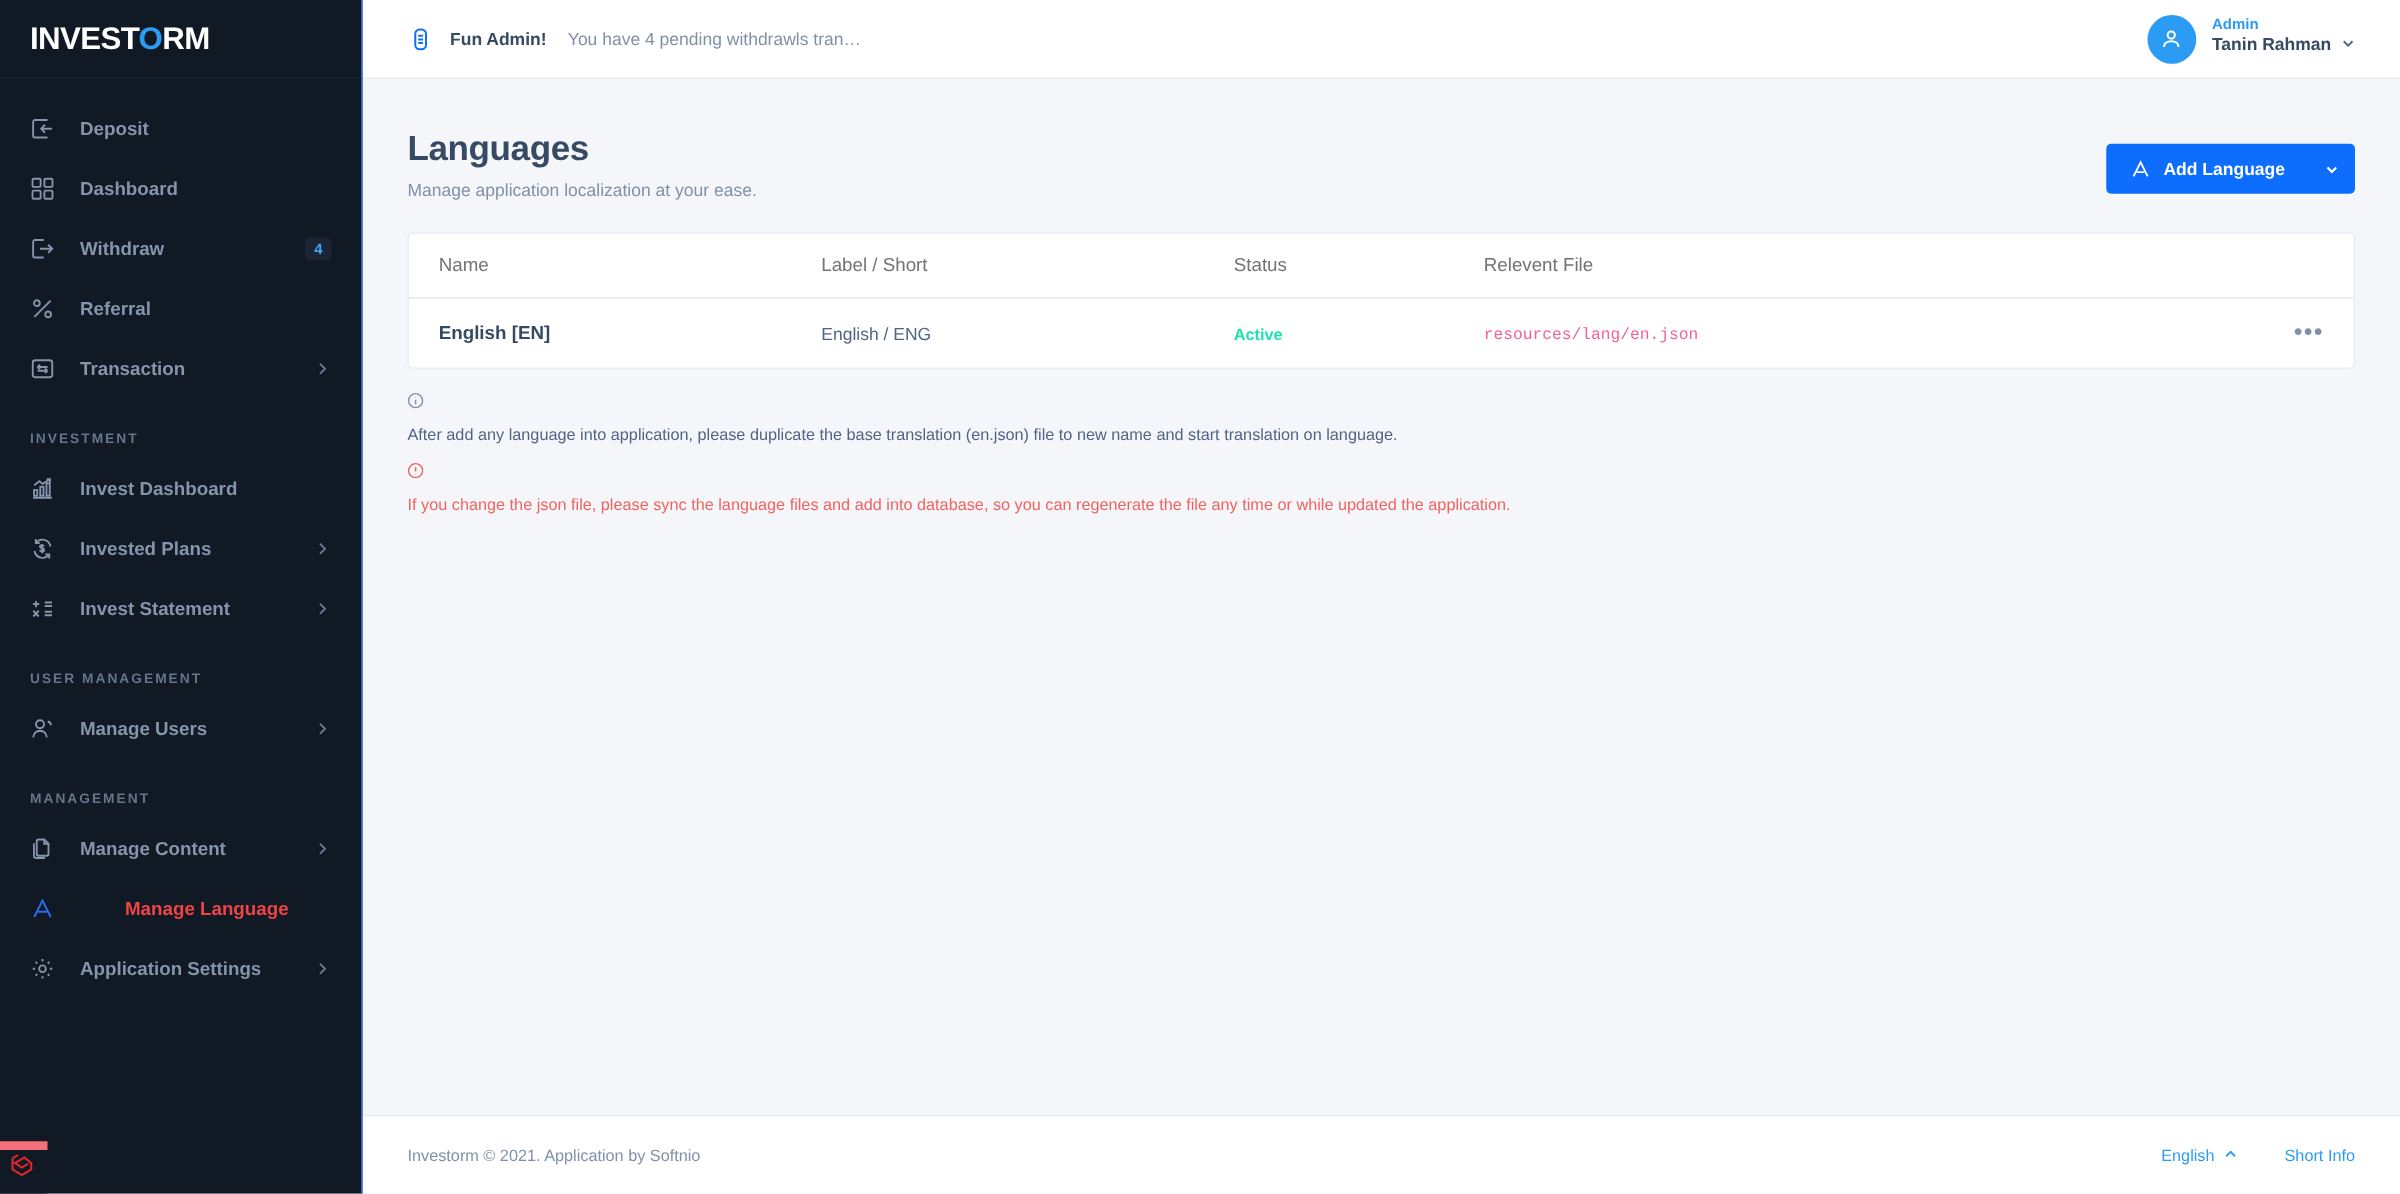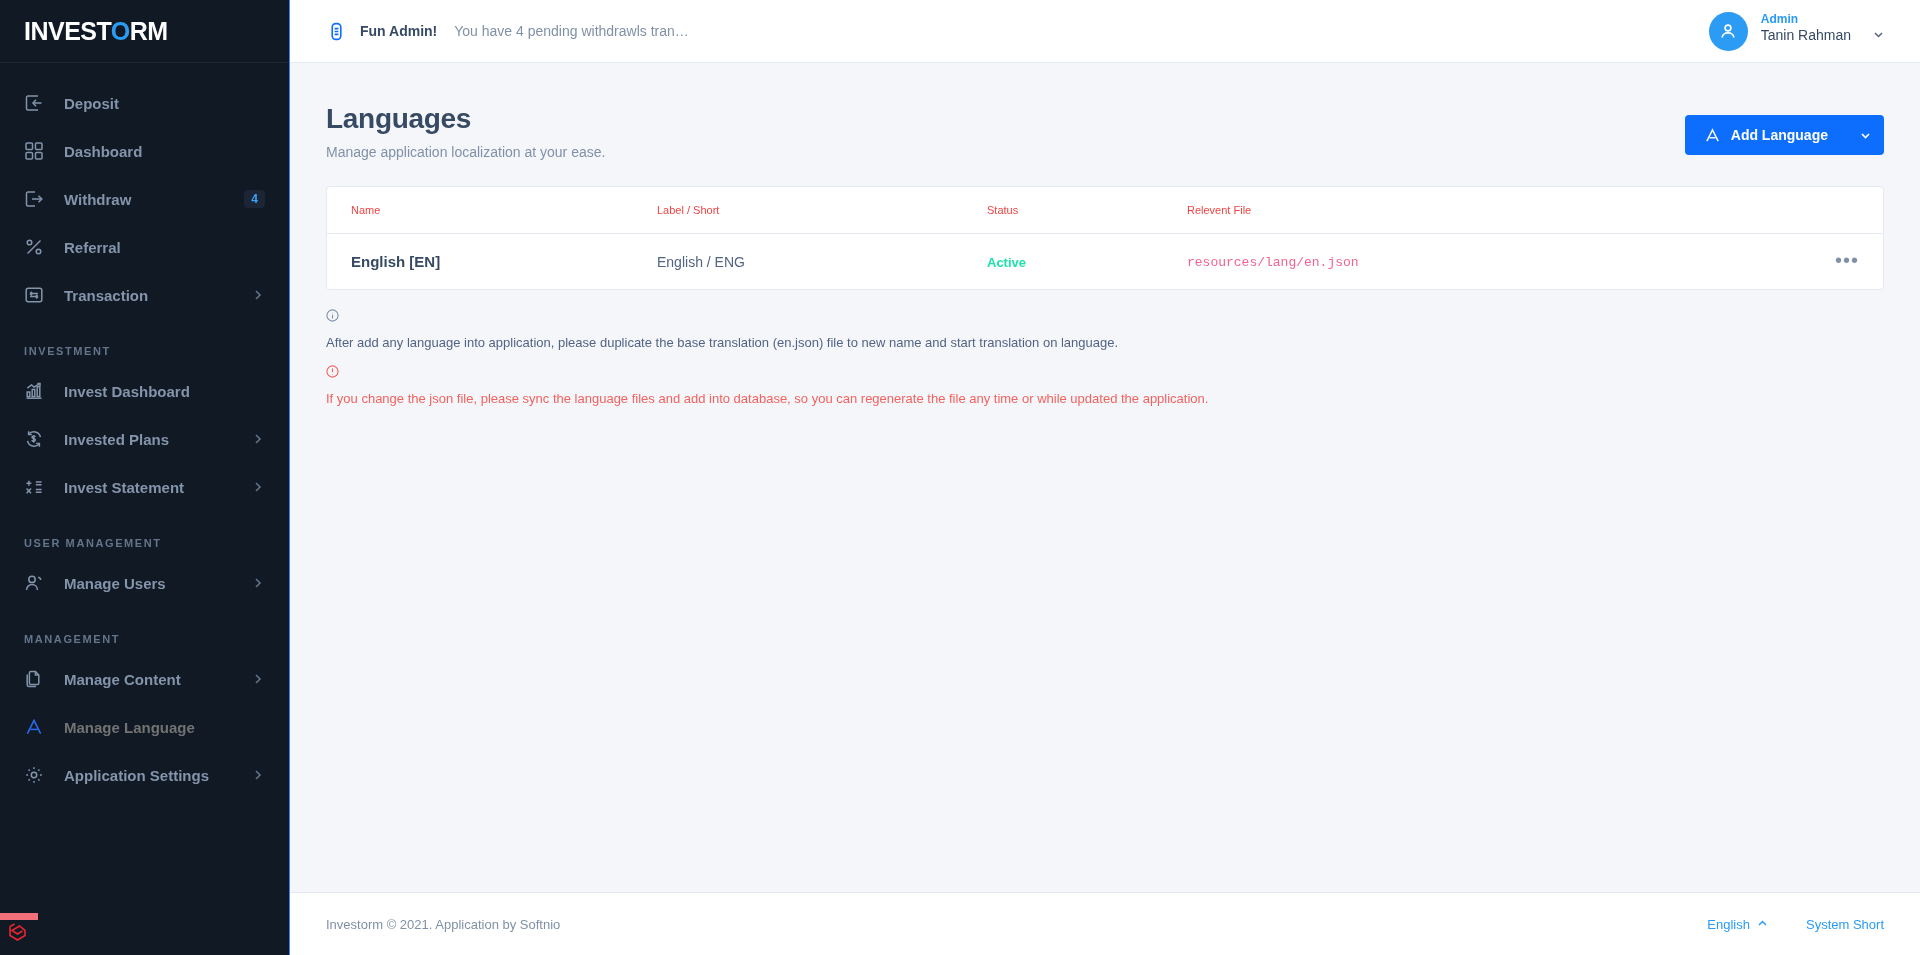--- a/index.html
+++ b/index.html
@@ -41,21 +41,21 @@
     cursor: pointer;
     position: relative;
   }
   .nav-item .ic {
     width: 26px; height: 22px;
     margin-right: 14px;
     display: flex; align-items: center; justify-content: flex-start;
     flex: 0 0 26px;
   }
   .nav-item .lbl { flex: 1 1 auto; white-space: nowrap; }
-  .nav-item.active { color: #737373; }
+  .nav-item.active { color: #ef4444; gap: 36px; }
   .nav-item.active .ic svg { stroke: #2b6ef4; }
   .nav-item .chev {
     width: 14px; height: 14px; flex: 0 0 14px;
     display: flex; align-items: center; justify-content: center;
   }
   .badge {
     background: #1b2535;
     color: #3ea2f7;
     font-size: 12px; font-weight: 700;
     border-radius: 4px;
@@ -98,21 +98,21 @@
   .funfact span.msg { color: #8091a7; margin-left: 4px; }
 
   .topbar-right { margin-left: auto; display: flex; gap: 13px; cursor: pointer; }
   .avatar {
     width: 39px; height: 39px; border-radius: 50%;
     background: #2b9bf4;
     display: flex; align-items: center; justify-content: center;
   }
   .user-meta { line-height: 1.25; }
   .user-role { color: #2b9bf4; font-size: 12px; font-weight: 600; }
-  .user-name { color: #364a63; font-size: 14px; font-weight: 400; display: flex; align-items: center; gap: 22px; }
+  .user-name { color: #364a63; font-size: 14px; font-weight: 700; display: flex; align-items: center; gap: 8px; }
 
   .content { flex: 1 1 auto; padding: 40px 36px 0 36px; overflow: hidden; }
 
   .page-head { display: flex; align-items: flex-start; margin-bottom: 26px; }
   .page-title { font-size: 28px; font-weight: 700; color: #364a63; letter-spacing: -0.3px; }
   .page-sub { font-size: 14px; color: #8091a7; margin-top: 9px; }
   .page-actions { margin-left: auto; display: flex; align-items: center; gap: 14px; padding-top: 12px; }
 
   .btn {
     background: #0d6efd; color: #fff;
@@ -135,22 +135,22 @@
 
   .card {
     background: #fff;
     border: 1px solid #e5e9f2;
     border-radius: 4px;
     overflow: hidden;
   }
   table { width: 100%; border-collapse: collapse; }
   thead th {
     text-align: left;
-    font-size: 11px; font-weight: 400;
-    color: #ef4444;
+    font-size: 15px; font-weight: 400;
+    color: #737373;
     padding: 17px 0 17px 0;
     border-bottom: 1px solid #e5e9f2;
   }
   tbody td {
     padding: 19px 0 19px 0;
     font-size: 14px;
     color: #526484;
     vertical-align: middle;
   }
   .col-name { width: 330px; padding-left: 24px !important; }
@@ -508,19 +508,19 @@
       <div class="footer-right">
         <div class="footer-link">
           <span>English</span>
           <span>
             <svg width="11" height="11" viewBox="0 0 11 11" fill="none" stroke="#2b9bf4" stroke-width="1.5">
                 <path d="M2 7l3.5-3.5L9 7"></path>
               </svg>
           </span>
         </div>
         <div class="footer-link">
-          <span>System Short</span>
+          <span>Short Info</span>
         </div>
       </div>
     </footer>
 
   </div>
 </div>
 
 </body></html>

